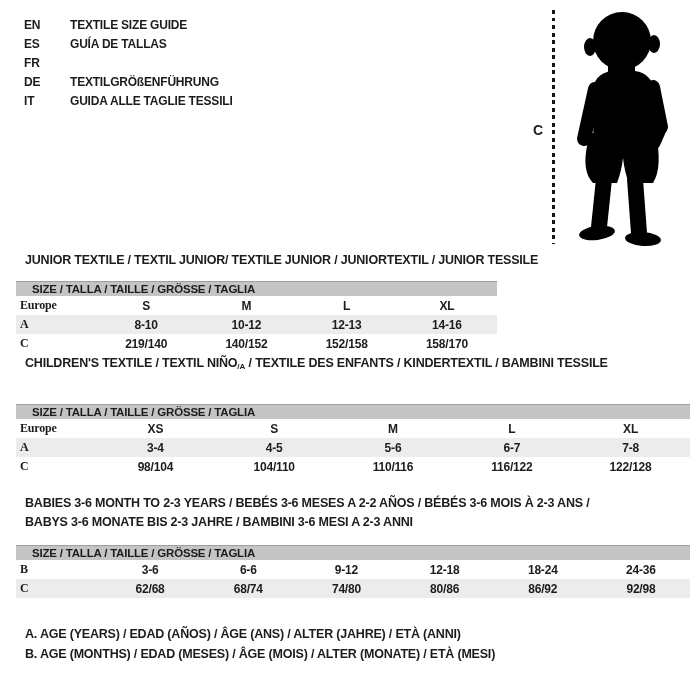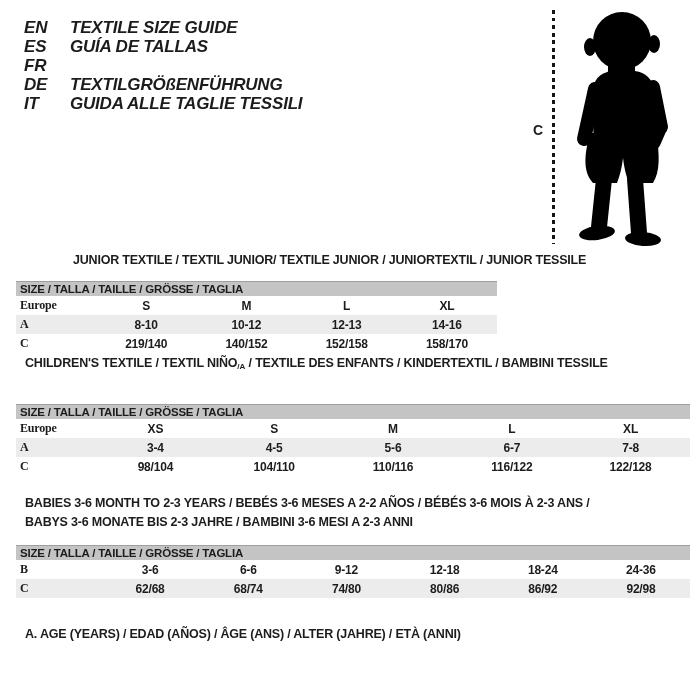--- a/index.html
+++ b/index.html
@@ -3,43 +3,43 @@
 <meta charset="utf-8">
 <style>
   html,body{margin:0;padding:0;}
   body{
     width:700px;height:700px;position:relative;background:#ffffff;
     font-family:"Liberation Sans", sans-serif;font-weight:bold;
     color:#1c1c1c;overflow:hidden;letter-spacing:-0.2px;
   }
   
   .lang-list{position:absolute;left:24px;top:18px;}
-  .lang-row{display:flex;height:19px;font-size:17px;font-style:italic;}
+  .lang-row{display:flex;height:19px;font-size:12px;}
   .lang-code{width:46px;flex:0 0 46px;}
   
   .dotted-line{
     position:absolute;left:552px;top:10px;width:3px;height:234px;
     background:repeating-linear-gradient(to bottom,#151515 0 4px,transparent 4px 7.5px);
   }
   .measure-label{position:absolute;left:533px;top:122px;font-size:14px;}
   .baby-svg{position:absolute;left:561px;top:7px;}
   
   .section-title{position:absolute;left:25px;font-size:12.5px;line-height:19px;white-space:nowrap;}
-  .title-1{top:251px;margin-left:48px;}
+  .title-1{top:251px;}
   .title-2{top:354px;}
   .title-3{top:494px;}
   .section-title sub{font-size:8px;vertical-align:-2px;letter-spacing:0;}
   
   .size-table{position:absolute;left:16px;}
   .t1{top:281px;width:481px;}
   .t2{top:404px;width:674px;}
   .t3{top:545px;width:674px;}
   .bar{
     height:15px;background:#c4c4c4;border-top:1px solid #9f9f9f;
-    display:flex;align-items:center;font-size:11.5px;padding-left:4px;box-sizing:border-box;
+    display:flex;align-items:center;font-size:11.5px;padding-left:16px;box-sizing:border-box;
   }
   .trow{display:flex;align-items:center;height:19px;font-size:12px;}
   .trow.alt{background:#ececec;}
   .lbl{padding-left:4px;box-sizing:border-box;text-align:left;font-family:Liberation Serif, serif;}
   .t1 .lbl{width:80px;flex:0 0 80px;}
   .t2 .lbl{width:80px;flex:0 0 80px;}
   .t3 .lbl{width:85px;flex:0 0 85px;}
   .val{flex:1;text-align:center;}
   
   .footnotes{position:absolute;left:25px;top:625px;font-size:12.5px;line-height:19.5px;white-space:nowrap;}
@@ -179,13 +179,14 @@
     <span class="val">68/74</span>
     <span class="val">74/80</span>
     <span class="val">80/86</span>
     <span class="val">86/92</span>
     <span class="val">92/98</span>
   </div>
 </div>
 
 <div class="footnotes">
   <div>A. AGE (YEARS) / EDAD (AÑOS) / ÂGE (ANS) / ALTER (JAHRE) / ETÀ (ANNI)</div>
+  <div>B. AGE (MONTHS) / EDAD (MESES) / ÂGE (MOIS) / ALTER (MONATE) / ETÀ (MESI)</div>
 </div>
 
 </body></html>

